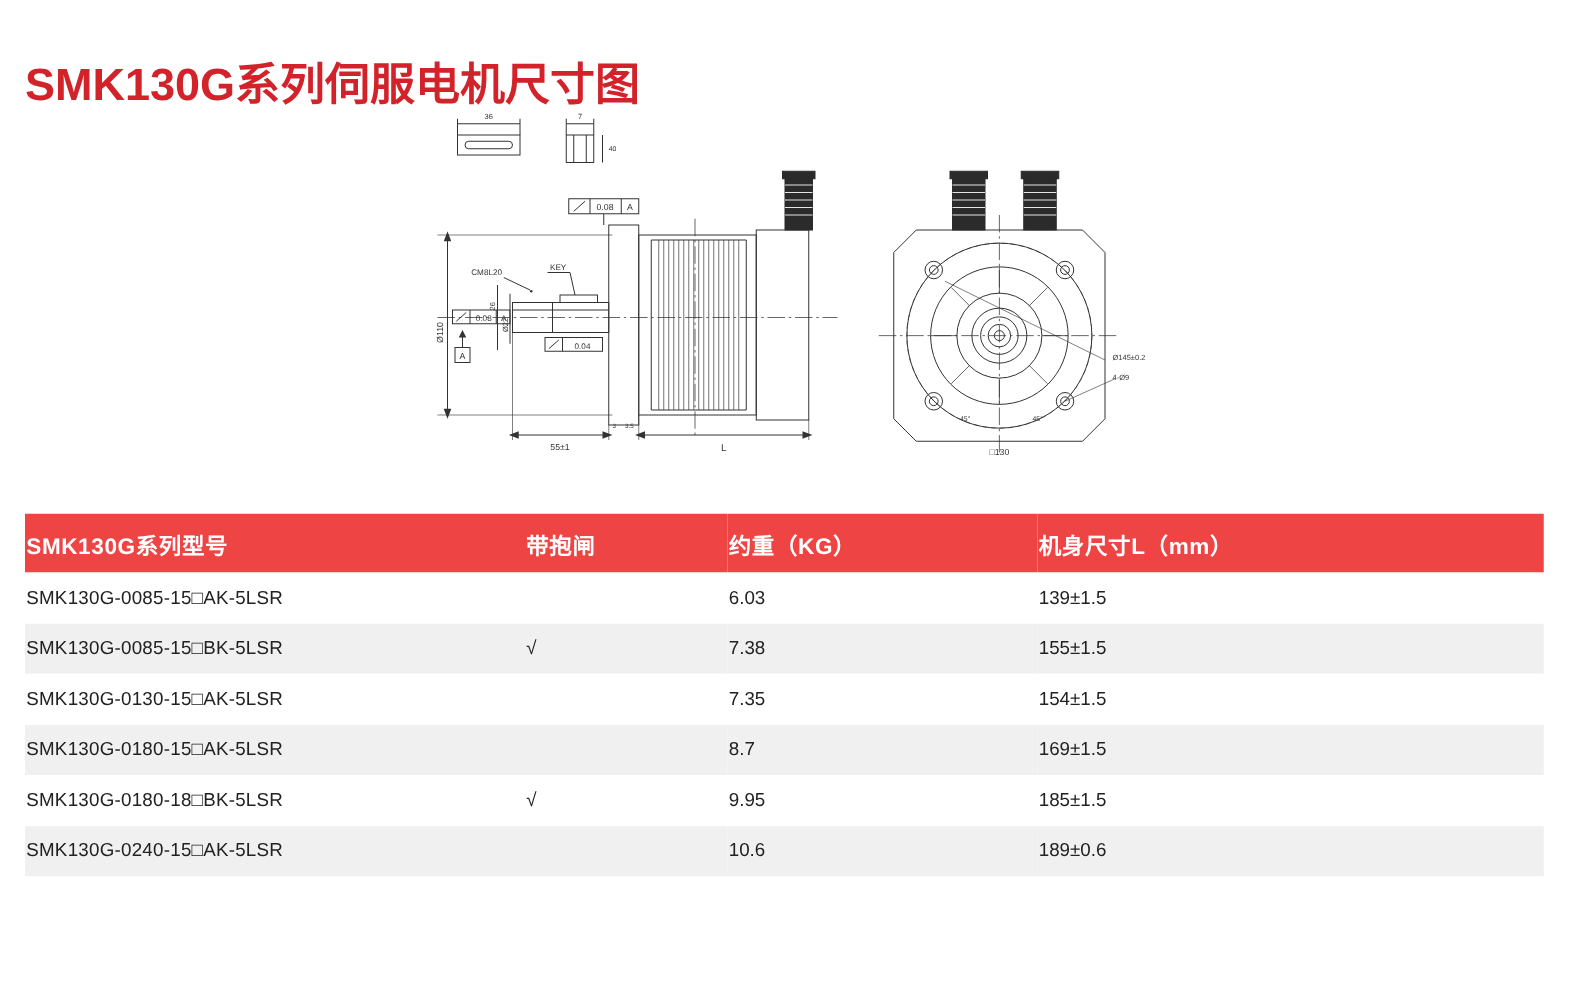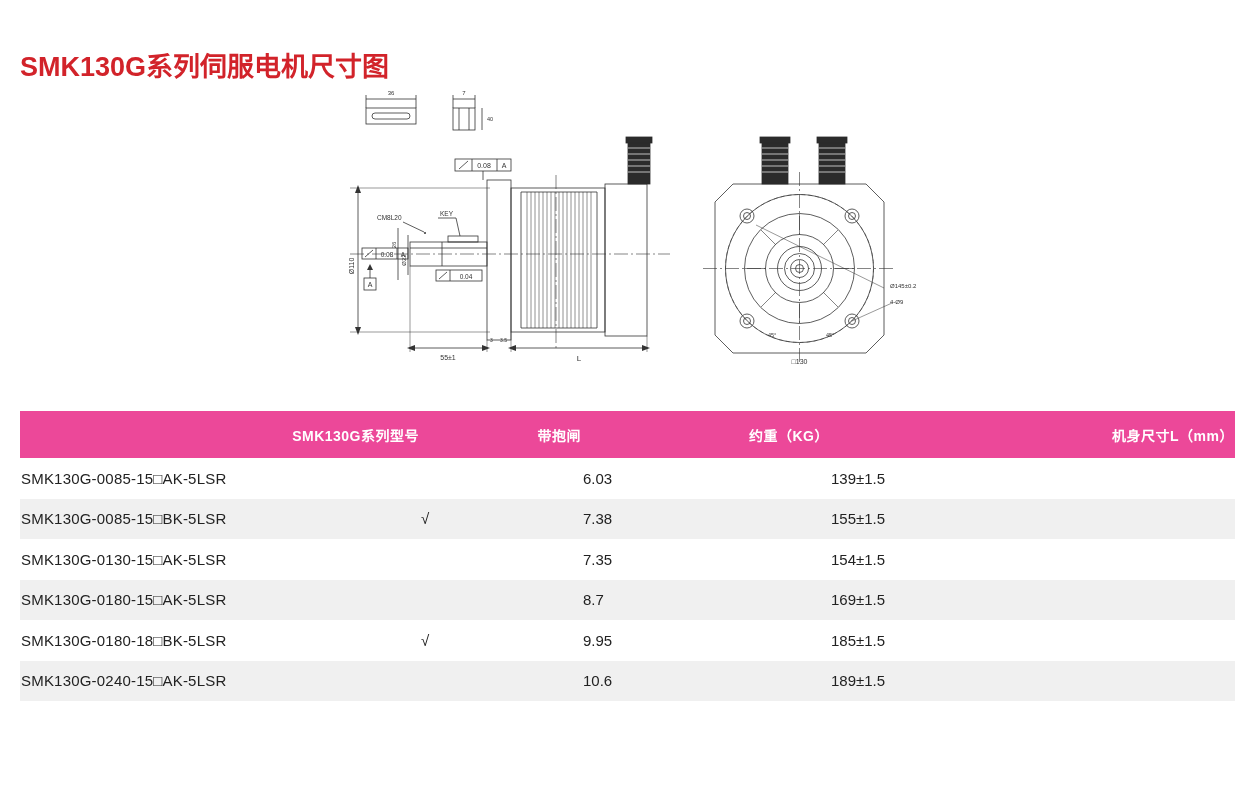--- a/index.html
+++ b/index.html
@@ -12,22 +12,22 @@
     width: 1255px;
     height: 786px;
     font-family: "Liberation Sans", sans-serif;
     color: #222;
     position: relative;
     overflow: hidden;
   }
   .page-title {
     position: absolute;
     left: 20px;
-    top: 27px;
-    font-size: 27px;
+    top: 14px;
+    font-size: 36px;
     font-weight: bold;
     color: #d2232a;
     letter-spacing: 0px;
     white-space: nowrap;
   }
 
   
   .drawing {
     position: absolute;
     left: 0;
@@ -40,26 +40,26 @@
   
   .spec-table {
     position: absolute;
     left: 20px;
     top: 411px;
     width: 1215px;
     border-collapse: collapse;
     table-layout: fixed;
   }
   .spec-table th {
-    background: #ec4899;
+    background: #ef4444;
     color: #ffffff;
-    font-size: 14px;
+    font-size: 18px;
     font-weight: bold;
     height: 45px;
-    text-align: right;
+    text-align: left;
     border: none;
     letter-spacing: 0.5px;
   }
   .spec-table td {
     font-size: 15px;
     text-align: left;
     height: 38.5px;
     color: #222;
     border: none;
     font-weight: normal;
@@ -349,16 +349,16 @@
     <tr>
       <td class="model-cell">SMK130G-0180-18□BK-5LSR</td>
       <td class="check">√</td>
       <td>9.95</td>
       <td>185±1.5</td>
     </tr>
     <tr>
       <td class="model-cell">SMK130G-0240-15□AK-5LSR</td>
       <td class="check"></td>
       <td>10.6</td>
-      <td>189±1.5</td>
+      <td>189±0.6</td>
     </tr>
   </tbody>
 </table>
 
 </body></html>

